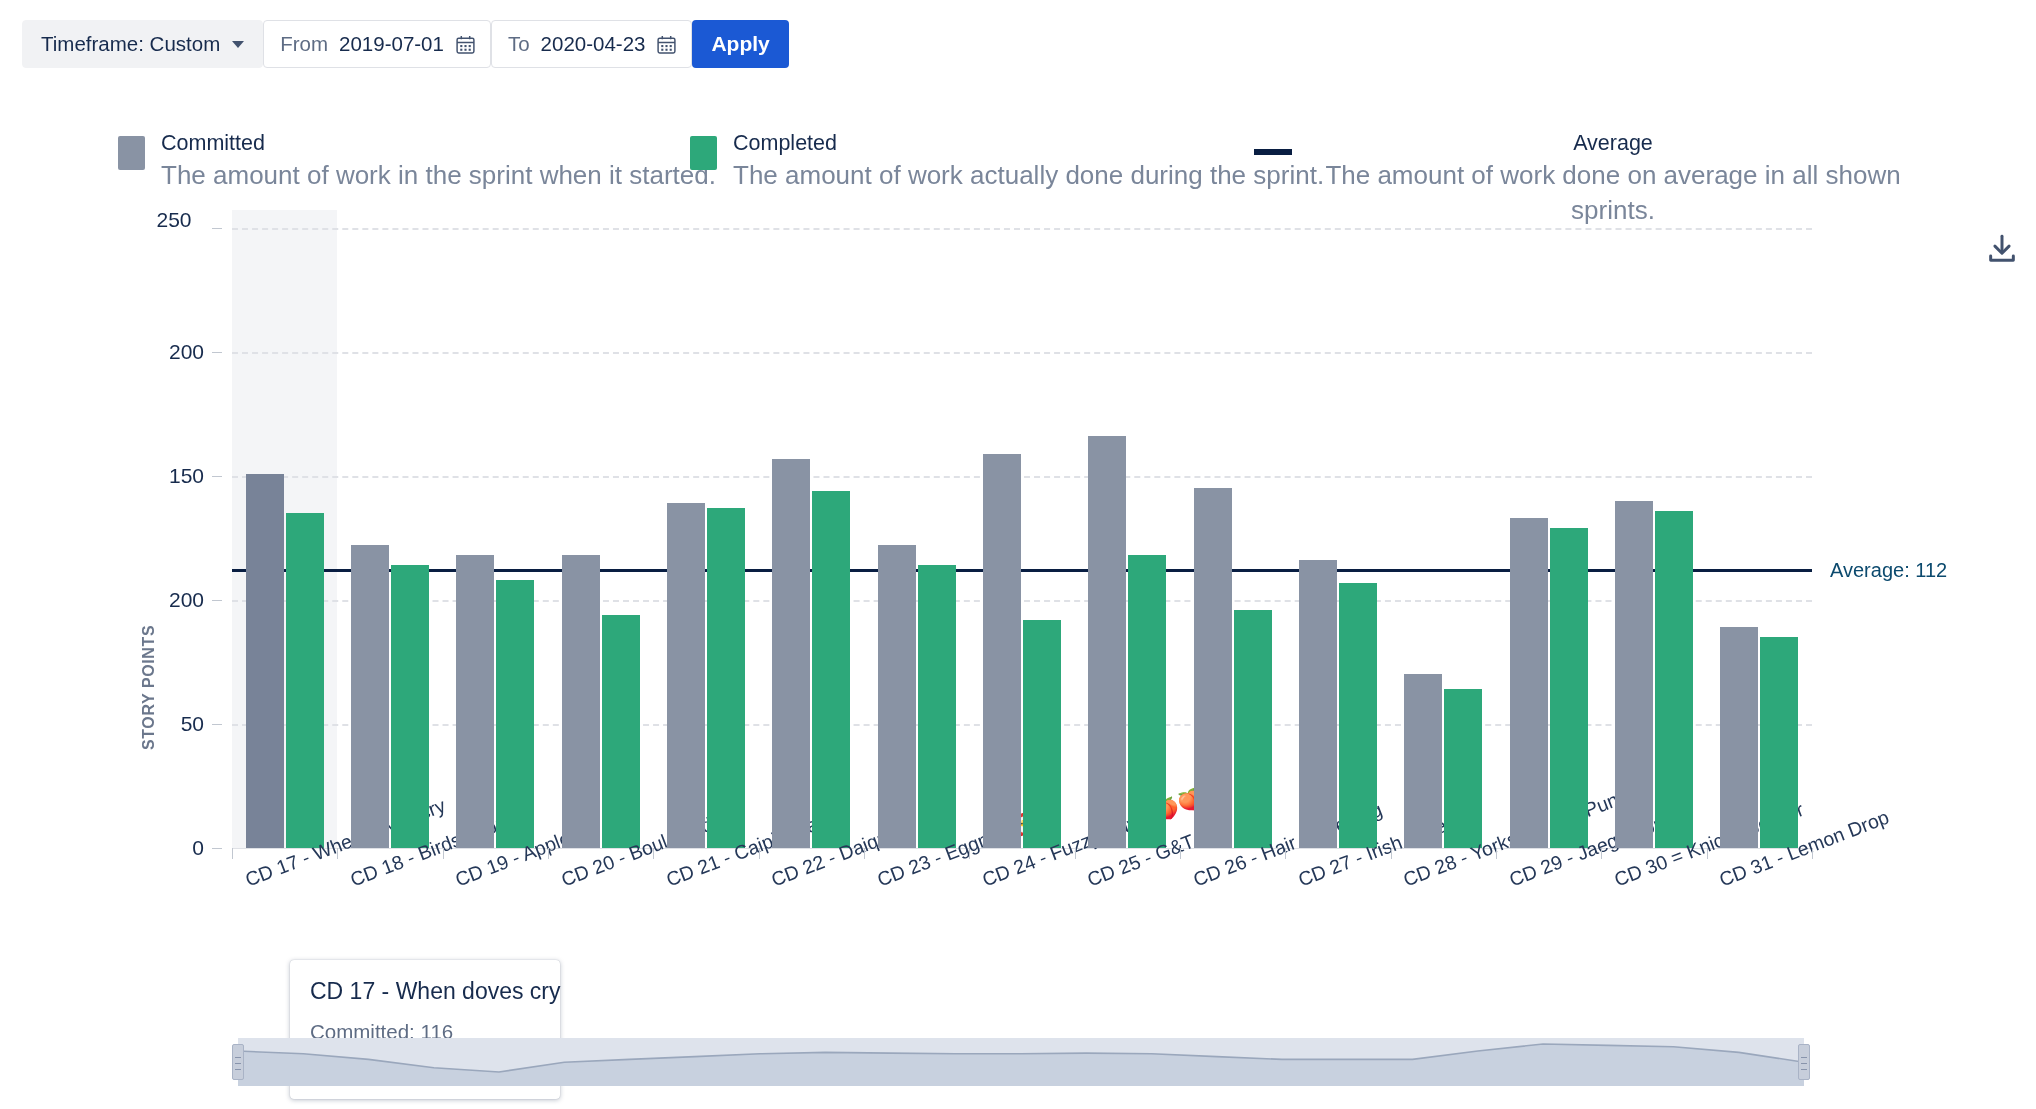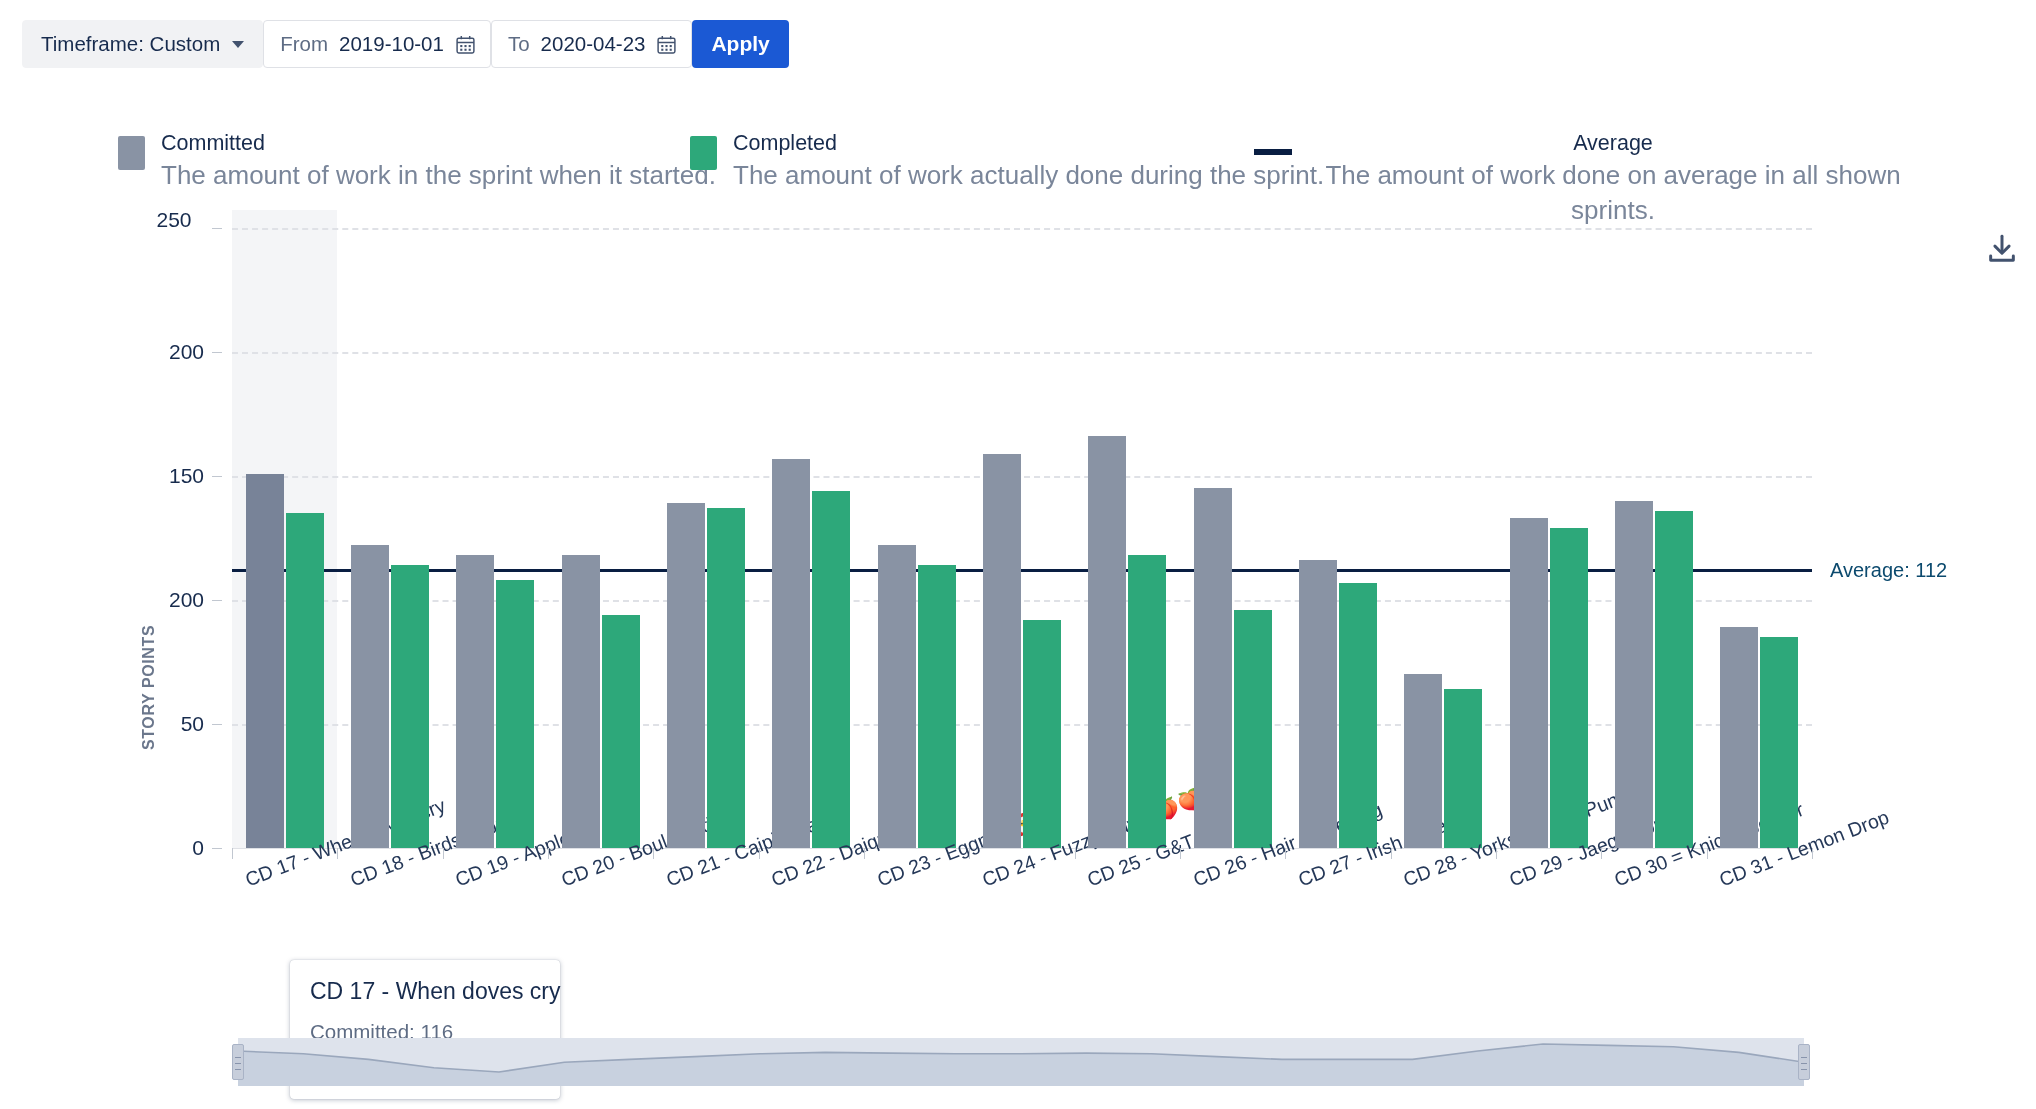--- a/index.html
+++ b/index.html
@@ -105,21 +105,21 @@
 
 <div id="toolbar">
 
   <div class="tf-select">
     <span>Timeframe: Custom</span>
     <span class="chev"></span>
   </div>
 
   <div class="date-box">
     <span class="date-label">From</span>
-    <span class="date-val">2019-10-01</span>
+    <span class="date-val">2019-07-01</span>
     <span>
       <svg class="cal-ico" viewBox="0 0 20 20" fill="none" stroke="#42526E" stroke-width="1.4">
         <rect x="2" y="4" width="16" height="14" rx="1.5"></rect>
         <path d="M2 8h16M6 2v3M14 2v3"></path>
         <g fill="#42526E" stroke="none">
           <rect x="5" y="10.5" width="2" height="2"></rect>
             <rect x="9" y="10.5" width="2" height="2"></rect>
           <rect x="13" y="10.5" width="2" height="2"></rect>
             <rect x="5" y="14" width="2" height="2"></rect>
           <rect x="9" y="14" width="2" height="2"></rect>

